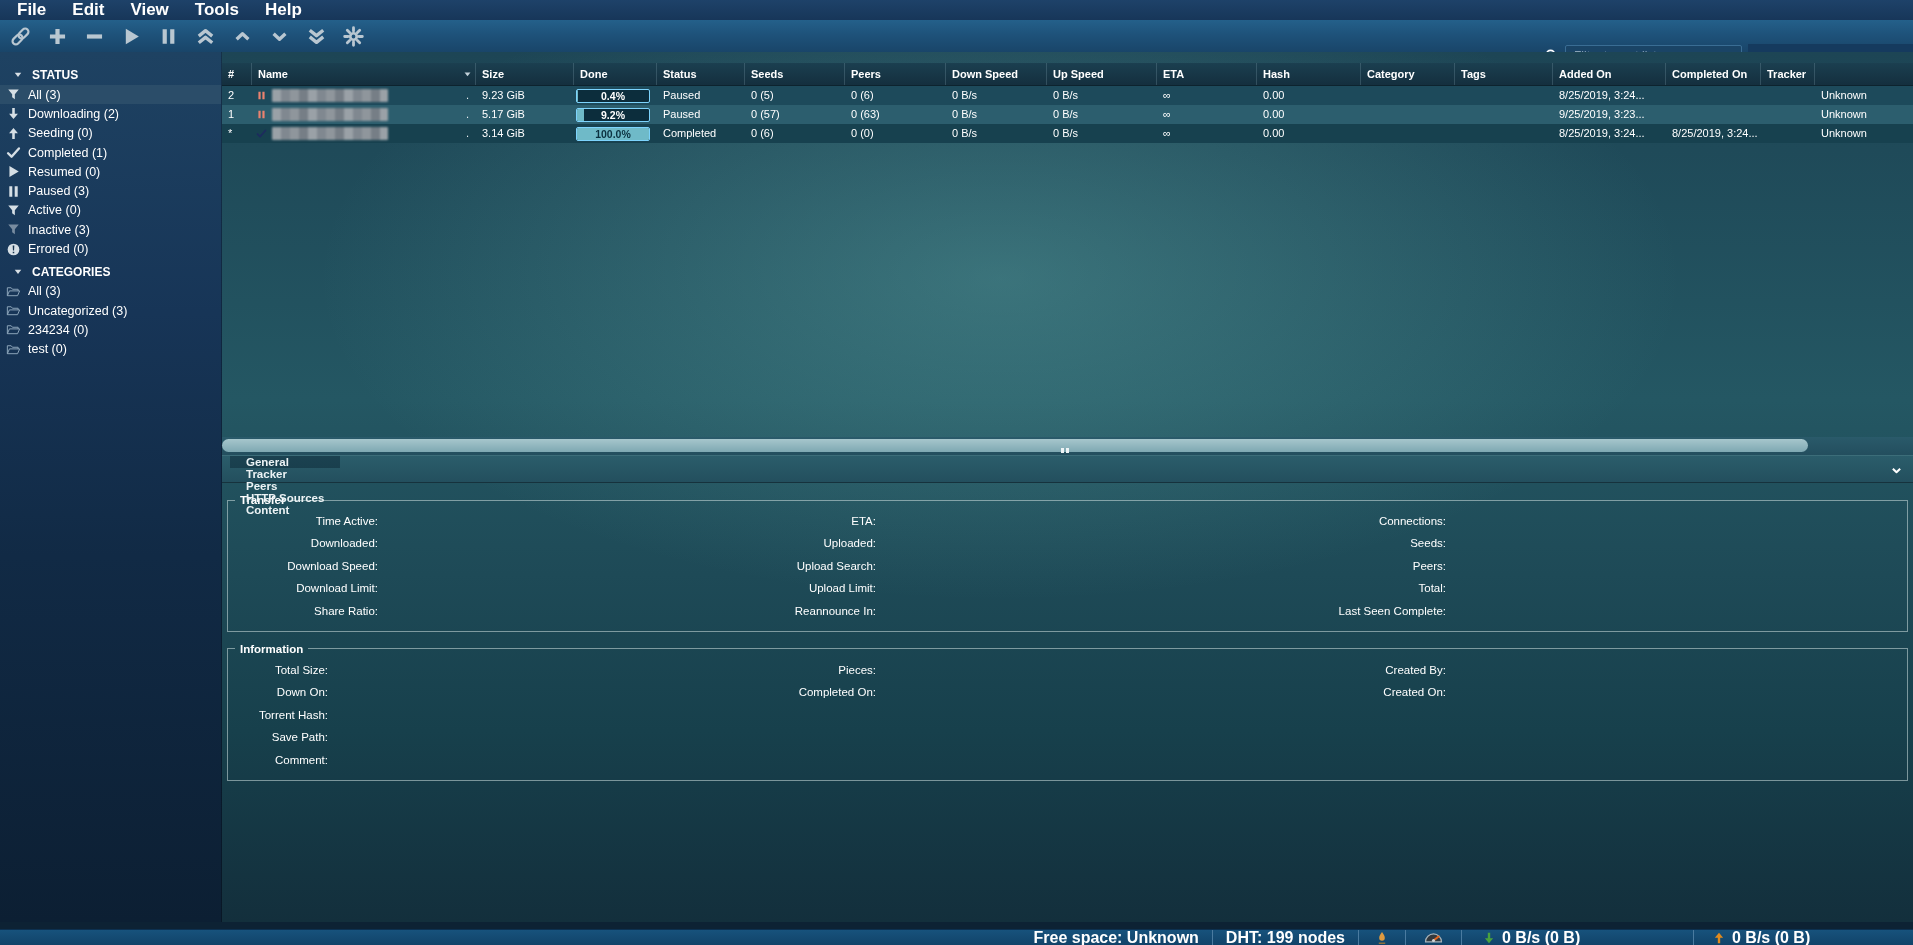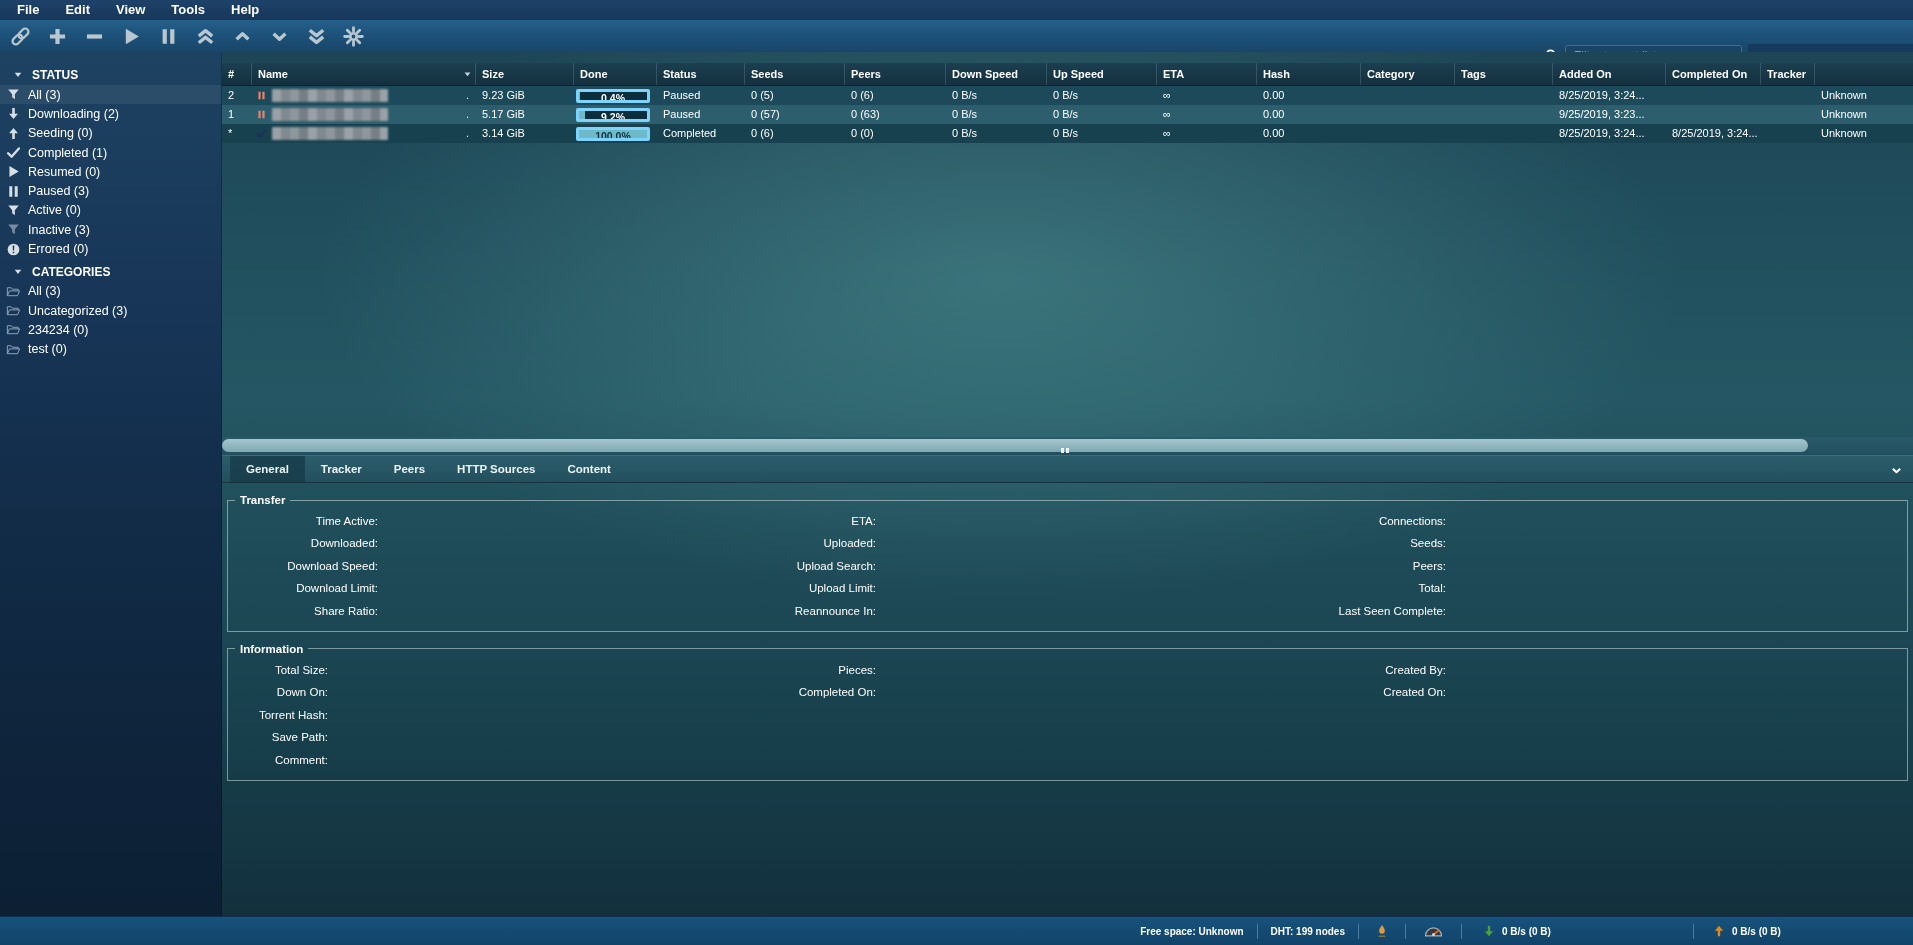--- a/index.html
+++ b/index.html
@@ -2,21 +2,21 @@
 <html><head>
 <meta charset="utf-8">
 <style>
   * { box-sizing: border-box; margin: 0; padding: 0; }
   html,body { width:1913px; height:945px; overflow:hidden; }
   body { font-family:"Liberation Sans", sans-serif; background:#0d2234; position:relative; color:#fff; }
   #app { position:absolute; inset:0; }
 
   
   .menubar { height:20px; display:flex; align-items:center; padding-left:4px;
-    background:linear-gradient(180deg,#1e4269 0%,#173659 100%); font-size:13px; font-weight:bold; }
+    background:linear-gradient(180deg,#1e4269 0%,#173659 100%); font-size:17px; font-weight:bold; }
   .menu-item { padding:0 13px; height:20px; line-height:20px; cursor:default; }
 
   
   .toolbar { position:absolute; top:20px; left:0; right:0; height:32px;
     background:linear-gradient(180deg,#24608a 0%,#1e527a 45%,#194569 100%); }
   .tbgroup { display:flex; align-items:center; height:32px; padding-left:7px; }
   .tbtn { width:26px; height:26px; margin-right:11px; display:flex; align-items:center; justify-content:center; }
   .tbicon { width:21px; height:21px; color:#b9c7d1; }
   .icon svg, .tbicon svg, .sicon svg, .tri svg, .searchicon svg, .sorticon svg, .collapse svg,
   .sbicon svg, .row-state-icon svg { display:block; width:100%; height:100%; }
@@ -61,56 +61,56 @@
   .td { height:19px; line-height:19px; padding-left:6px; overflow:hidden; white-space:nowrap; flex:0 0 auto; }
   .c-name { display:flex; align-items:center; padding-left:4px; gap:5px; }
   .row-state-icon { width:11px; height:11px; flex:0 0 auto; }
   .state-pause { color:#e9826f; } .state-check { color:#1d2b5e; }
   .blur-name { width:116px; height:13px; border-radius:1px; filter:blur(1.1px); flex:0 0 auto;
     background-image:
       repeating-linear-gradient(90deg,#9aa1a7 0 9px,#808890 9px 18px,#8f969c 18px 27px,#767e86 27px 36px),
       repeating-linear-gradient(0deg,rgba(255,255,255,.10) 0 4px,rgba(0,0,0,.16) 4px 9px); }
   .name-tail { margin-left:auto; padding-right:7px; color:#e8eef1; }
   .c-done { display:flex; align-items:center; padding-left:2px; }
-  .pbar { width:74px; height:14px; background:#0c2d3c; border:3px solid #7dd3fc; border-radius:2px;
+  .pbar { width:74px; height:14px; background:#0c2d3c; border:1px solid #7dd3fc; border-radius:2px;
     position:relative; overflow:hidden; }
   .pfill { position:absolute; left:0; top:0; bottom:0; background:#6fbac8; }
   .ptext { position:relative; z-index:1; width:100%; text-align:center; font-size:10.5px; line-height:12px;
     color:#fff; font-weight:bold; }
   .pbar.full .ptext { color:#0b3140; }
 
   
   .hstrip { position:absolute; left:0; right:0; top:385px; height:18px;
     background:linear-gradient(180deg,#2a5a6a,#234e5e); }
   .hthumb { position:absolute; left:0; top:2px; width:1586px; height:13px; border-radius:7px;
     background:linear-gradient(180deg,#a6c6cc,#7ea8b2); }
   .splitter-grip { position:absolute; left:839px; top:11px; display:flex; gap:2px; }
   .grip-dot { width:3px; height:5px; background:#eef4f6; }
 
   
   .props { position:absolute; top:403px; left:0; right:0; bottom:0; overflow:hidden; }
   .ptabbar { height:28px; display:flex; align-items:stretch; padding-left:8px; position:relative;
     background:linear-gradient(180deg,#2b5d6b,#234f5e); border-top:1px solid #3c6d79;
     border-bottom:1px solid #16323d; font-size:11.5px; font-weight:bold; color:#ecf3f5; }
-  .ptabs { display:flex; align-items:stretch; }
+  .ptabs { display:flex; align-items:stretch;flex-direction:column; }
   .ptab { padding:0 16px; display:flex; align-items:center; }
   .ptab.active { background:linear-gradient(180deg,#1b4251,#193f4d); }
   .collapse { width:13px; height:13px; color:#fff; position:absolute; right:10px; top:8px; }
   .fset { border:1px solid rgba(208,224,224,0.55); margin:11px 5px 0 5px; padding:4px 0 9px 0; }
   .fset legend { margin-left:7px; padding:0 5px; font-size:11.5px; font-weight:bold; color:#fff; }
   .fgrid { display:grid; }
   .fgrid.transfer { grid-template-columns:150px 298px 200px 370px 200px 1fr; }
   .fgrid.info     { grid-template-columns:100px 348px 200px 370px 200px 1fr; }
   .flabel { text-align:right; height:22.4px; line-height:22.4px; font-size:11.5px; white-space:nowrap; }
   .fvalue { height:22.4px; padding-left:10px; font-size:11.5px; }
 
   
-  .statusbar { position:absolute; bottom:0; left:0; right:0; height:29px; display:flex; align-items:center;
+  .statusbar { position:absolute; bottom:0; left:0; right:0; height:16px; display:flex; align-items:center;
     background:linear-gradient(180deg,#17527c,#114369); border-top:1px solid #0c3050;
-    font-size:10px; font-weight:bold; }
+    font-size:16px; font-weight:bold; }
   .sb-fill { flex:1; }
   .sb-endpad { width:87px; }
   .sseg { display:flex; align-items:center; padding:0 13px; white-space:nowrap; }
   .sseg.icons { padding:0 16px; }
   .sseg.gauge { padding:0 18px; }
   .sseg.down { width:231px; padding:0 0 0 20px; gap:6px; }
   .sseg.up { width:132px; padding:0 0 0 18px; gap:6px; }
   .ssep { width:1px; height:15px; background:#4a7ba0; flex:0 0 auto; }
   .sbicon { width:14px; height:14px; }
   .sbicon.big { width:19px; height:19px; }

